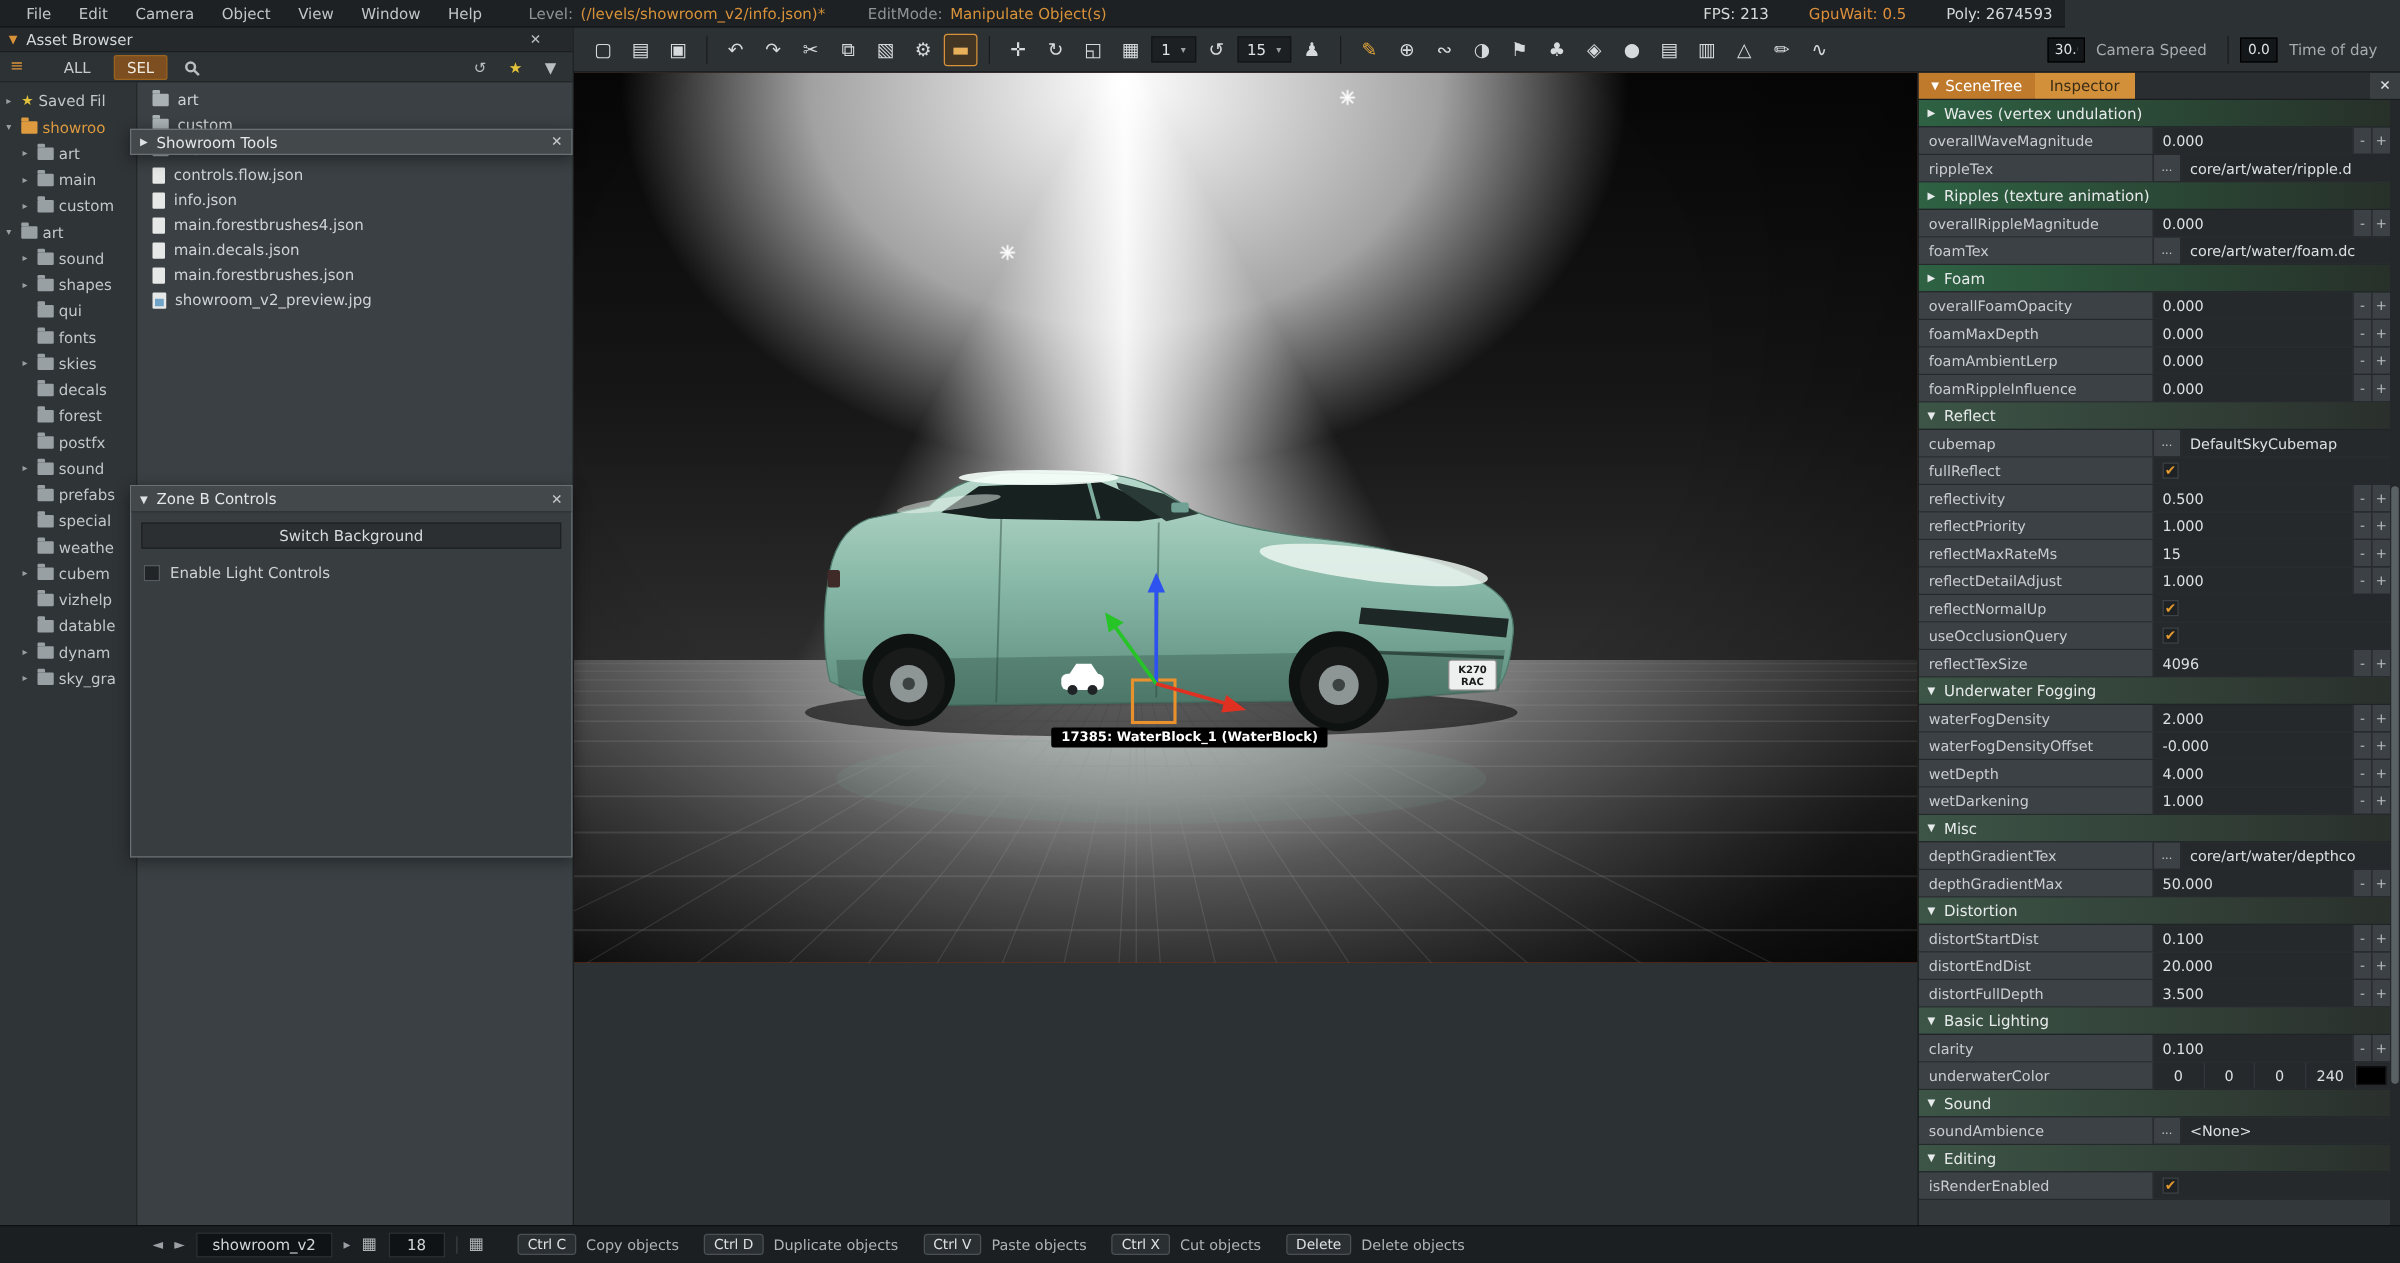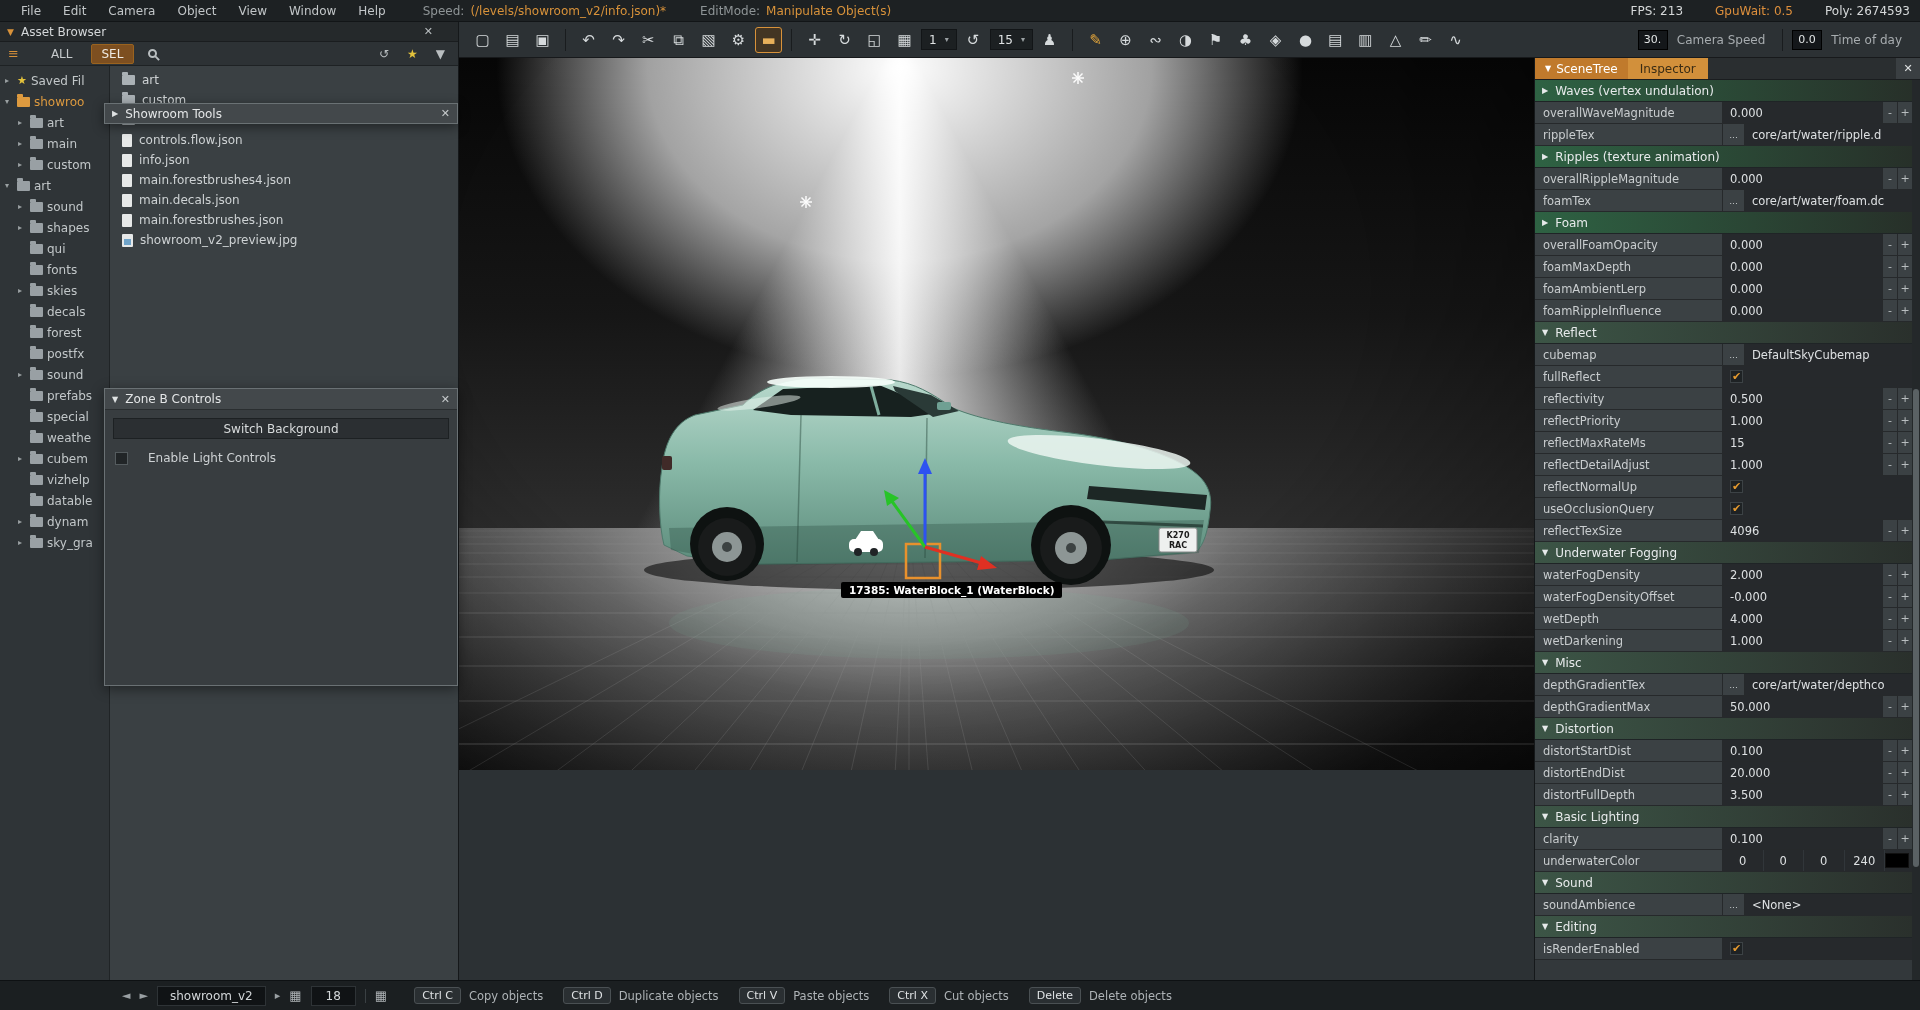--- a/index.html
+++ b/index.html
@@ -1,20 +1,20 @@
 <!DOCTYPE html>
 <html><head>
 <meta charset="utf-8">
 <style>
 *{margin:0;padding:0;box-sizing:border-box;font-family:"DejaVu Sans","Liberation Sans",sans-serif;}
 html,body{background:#0d0f10;}
 .app{position:relative;width:1920px;height:1010px;background:#2c3134;overflow:hidden;font-size:12px;color:#c9cdcf;}
 
 
-.menubar{position:absolute;left:0;top:0;width:1920px;height:22px;background:#1d2123;display:flex;align-items:center;padding:0 10px;border-bottom:1px solid #121517;z-index:30;}
+.menubar{position:absolute;left:0;top:0;width:1652px;height:22px;background:#1d2123;display:flex;align-items:center;padding:0 10px;border-bottom:1px solid #121517;z-index:30;}
 .menu-items{display:flex;align-items:center;}
 .menu-item{padding:0 11px;color:#c2c6c8;font-size:12px;}
 .level-label{color:#8e9496;margin-left:26px;}
 .level-value{color:#d8923a;margin-left:6px;}
 .em{margin-left:34px;}
 .mb-spacer{flex:1;}
 .stat{color:#d6d9da;margin-left:32px;font-size:12px;}
 .stat.warn{color:#dd8f3c;}
 
 
@@ -64,21 +64,21 @@
 
 
 .float-win{position:absolute;background:#383d40;border:1px solid #6a7174;box-shadow:0 3px 12px rgba(0,0,0,.45);}
 .st-win{left:104px;top:81px;width:354px;height:21px;display:flex;align-items:center;gap:7px;padding:0 7px;background:#43484b;}
 .win-arrow{font-size:8px;color:#dfe2e3;}
 .win-title{color:#e4e6e7;font-size:12px;}
 .win-close{margin-left:auto;color:#c6cacc;font-size:11px;}
 .zb-win{left:104px;top:366px;width:354px;height:298px;}
 .win-titlebar{height:21px;background:#43484b;display:flex;align-items:center;gap:7px;padding:0 7px;border-bottom:1px solid #2a2e30;}
 .zb-btn{margin:8px 8px 0;height:21px;background:#2b2f32;border:1px solid #1d2123;display:flex;align-items:center;justify-content:center;color:#d8dbdc;font-size:12px;}
-.zb-check-row{display:flex;align-items:center;gap:20px;margin:12px 10px 0;color:#ced2d4;font-size:12px;}
+.zb-check-row{display:flex;align-items:center;gap:8px;margin:12px 10px 0;color:#ced2d4;font-size:12px;}
 .cb{width:13px;height:13px;background:#212527;border:1px solid #545b5e;flex:none;}
 
 
 .viewport{position:absolute;left:459px;top:58px;width:1075px;height:712px;background:#c2410c;overflow:hidden;}
 .vp-wall{position:absolute;left:0;top:0;width:100%;height:470px;background:linear-gradient(180deg,#070707,#161616 55%,#2d2d2d 100%);}
 .vp-beam{position:absolute;left:0;top:0;width:100%;height:470px;background:conic-gradient(from 152deg at 41% -6%, rgba(255,255,255,0) 0deg, rgba(240,240,240,0.5) 14deg, rgba(255,255,255,0.9) 28deg, rgba(240,240,240,0.5) 42deg, rgba(255,255,255,0) 56deg);}
 .vp-core{position:absolute;left:0;top:0;width:100%;height:470px;background:radial-gradient(ellipse 560px 430px at 41% 2%, rgba(255,255,255,1), rgba(255,255,255,.62) 45%, rgba(255,255,255,0) 72%);}
 .vp-floor{position:absolute;left:0;top:470px;right:0;bottom:0;background:radial-gradient(ellipse 1150px 640px at 42% -2%, rgba(228,228,228,.95) 0%, rgba(160,160,160,.55) 28%, rgba(60,60,60,.3) 55%, rgba(0,0,0,.08) 80%),linear-gradient(180deg,#3a3a3a 0%,#161616 55%,#060606 100%);}
 .vp-vignette{position:absolute;inset:0;background:radial-gradient(ellipse at 42% 32%, rgba(0,0,0,0) 52%, rgba(0,0,0,.5) 100%);pointer-events:none;}
 .vp-svg{position:absolute;inset:0;}
@@ -128,21 +128,21 @@
   <div class="menubar">
     <div class="menu-items">
         <div class="menu-item">File</div>
         <div class="menu-item">Edit</div>
         <div class="menu-item">Camera</div>
         <div class="menu-item">Object</div>
         <div class="menu-item">View</div>
         <div class="menu-item">Window</div>
         <div class="menu-item">Help</div>
       </div>
-    <span class="level-label">Speed:</span>
+    <span class="level-label">Level:</span>
     <span class="level-value">(/levels/showroom_v2/info.json)*</span>
     <span class="level-label em">EditMode:</span>
     <span class="level-value">Manipulate Object(s)</span>
     <div class="mb-spacer"></div>
     <span class="stat">FPS: 213</span>
     <span class="stat warn">GpuWait: 0.5</span>
     <span class="stat">Poly: 2674593</span>
   </div>
 
   <div class="toolbar">

